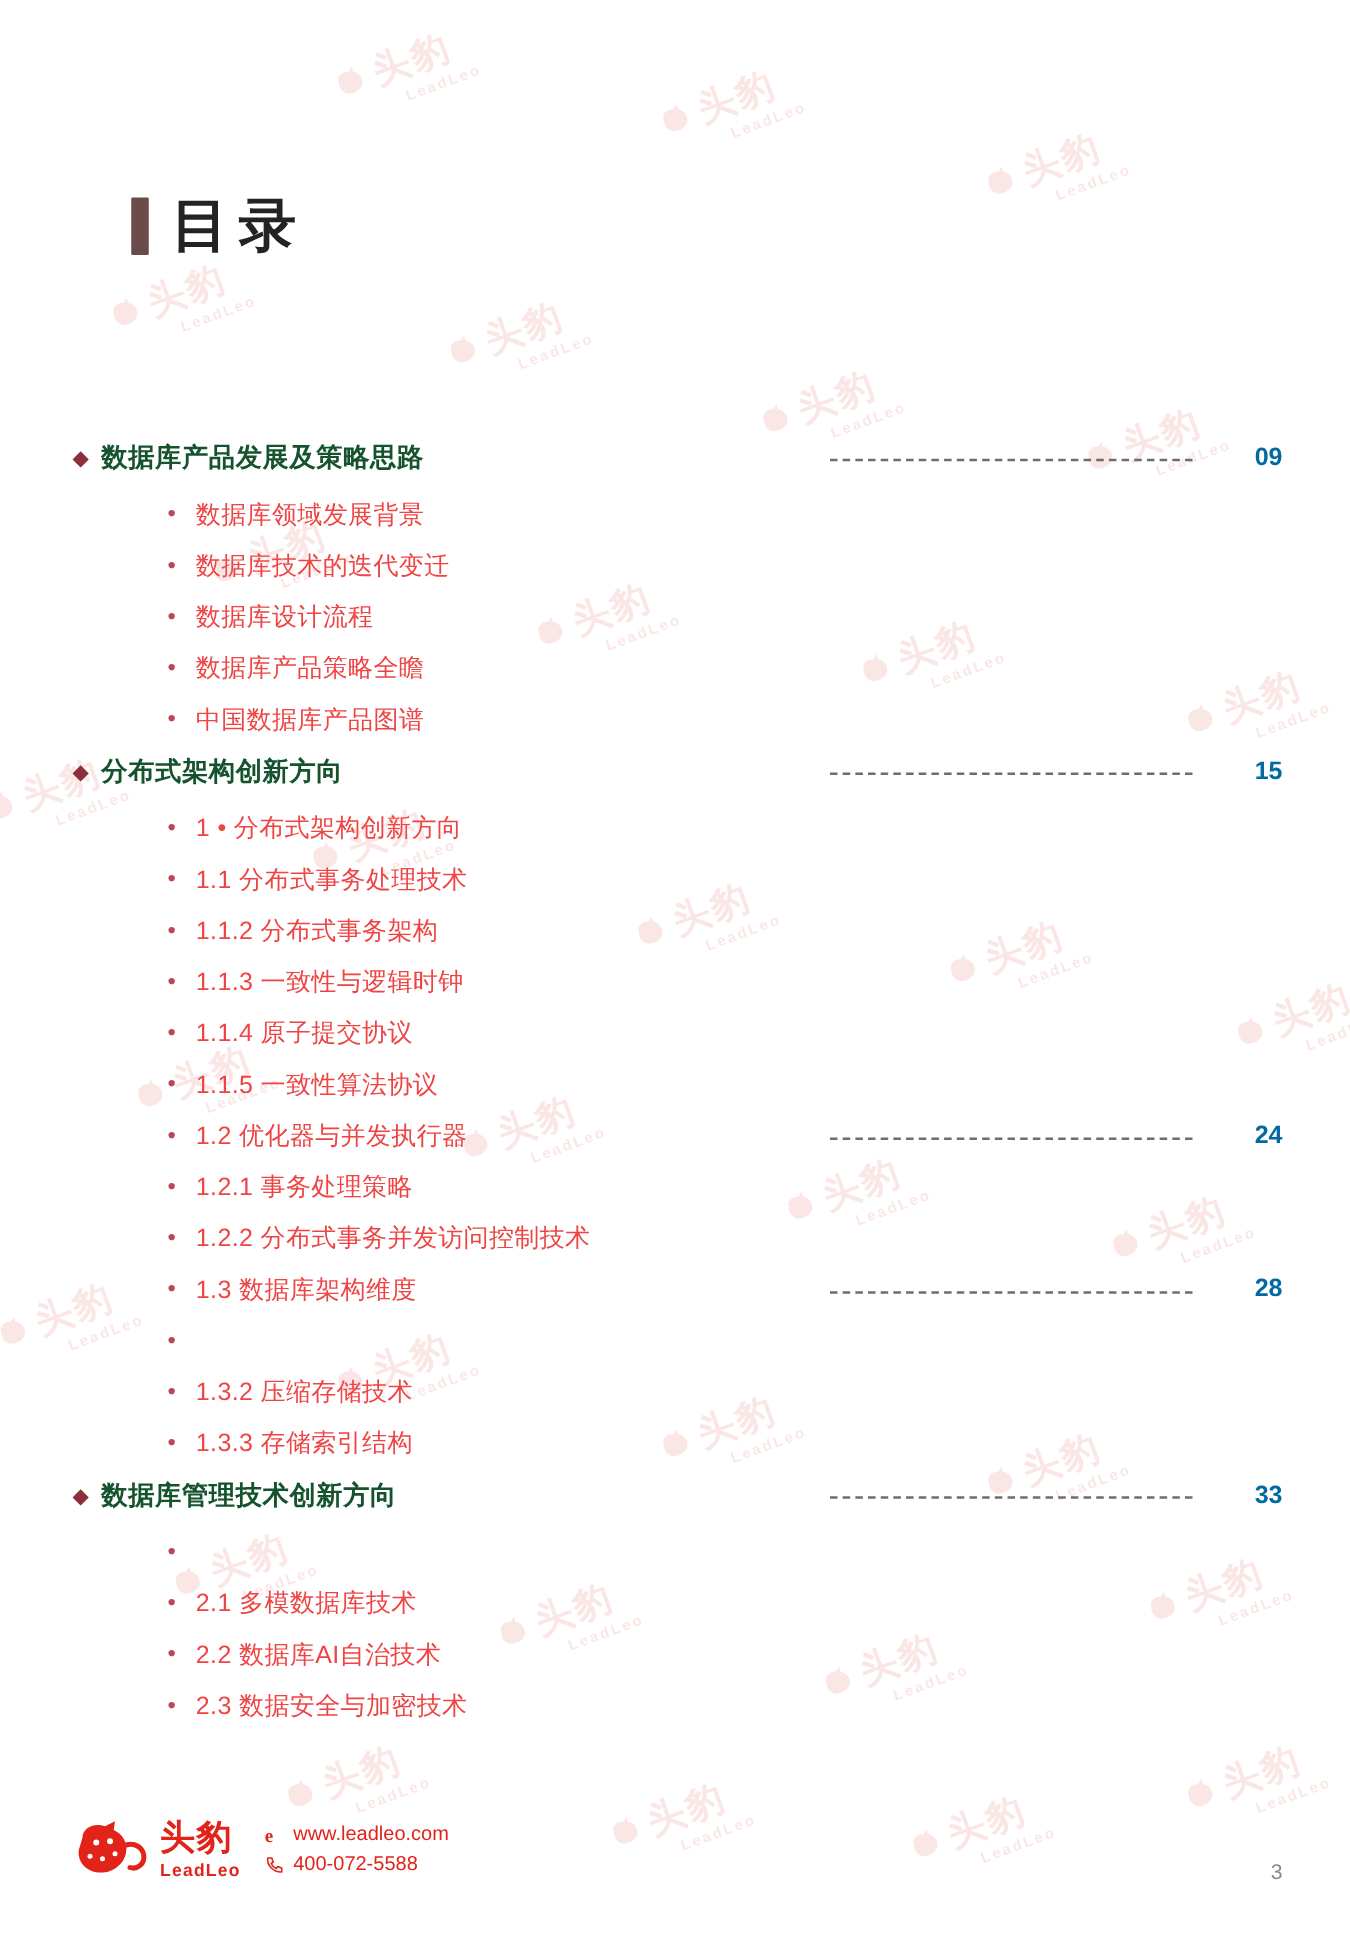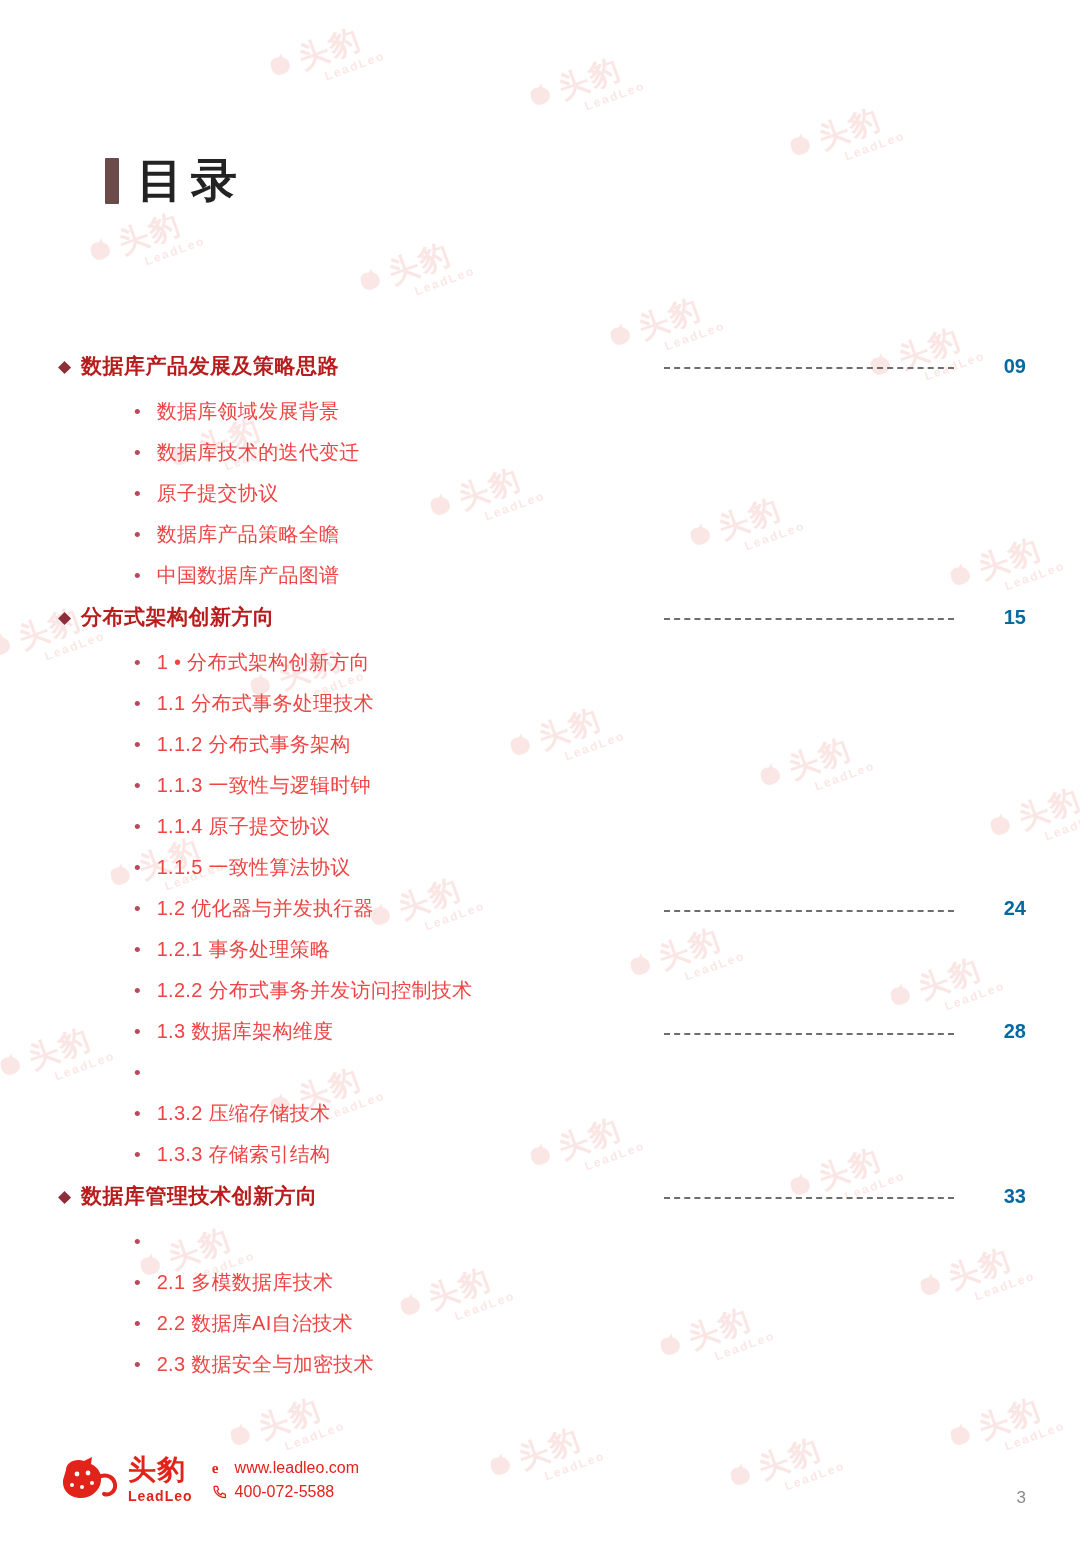--- a/index.html
+++ b/index.html
@@ -114,21 +114,21 @@
   }
   .sec-diamond {
     color: #8c2f3a;
     font-size: 17px;
     margin-right: 10px;
     line-height: 1;
   }
   .sec-label {
     font-size: 21px;
     font-weight: 700;
-    color: #b91c1c;
+    color: #14532d;
     letter-spacing: .5px;
     white-space: nowrap;
   }
   .dots {
     flex: 0 0 auto;
     margin-left: auto;
     width: 290px;
     border-top: 2px dashed #6d6d6d;
     height: 0;
     position: relative;
@@ -477,21 +477,21 @@
         <span class="pageno"></span>
       </div>
       <div class="sub">
         <span class="sub-bullet">•</span>
         <span class="sub-label">数据库技术的迭代变迁</span>
         <span class="nodots"></span>
         <span class="pageno"></span>
       </div>
       <div class="sub">
         <span class="sub-bullet">•</span>
-        <span class="sub-label">原子提交协议</span>
+        <span class="sub-label">数据库设计流程</span>
         <span class="nodots"></span>
         <span class="pageno"></span>
       </div>
       <div class="sub">
         <span class="sub-bullet">•</span>
         <span class="sub-label">数据库产品策略全瞻</span>
         <span class="nodots"></span>
         <span class="pageno"></span>
       </div>
       <div class="sub">

